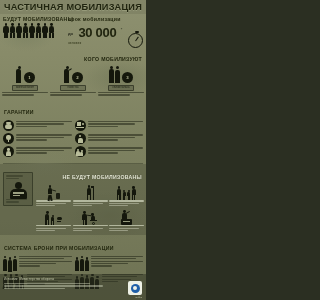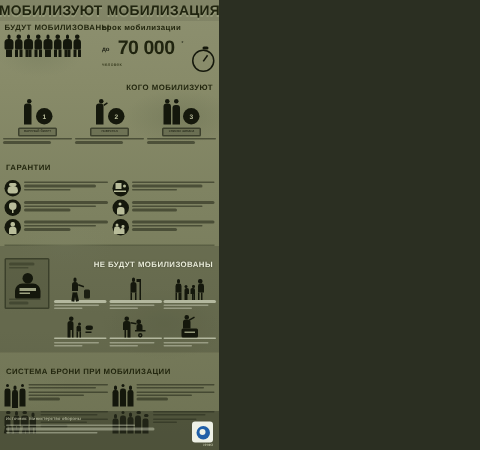--- a/index.html
+++ b/index.html
@@ -129,21 +129,21 @@
   .logo-cap{position:absolute;right:4px;bottom:2px;font-size:2.2px;color:#cfd3b6;}
 
   .hr{height:.6px;background:rgba(30,34,20,.35);margin:1px 3px;}
 </style>
 </head>
 <body>
 
 <div id="poster">
 
   <div class="title-bar">
-    <div class="title">МОБИЛИЗУЮТ МОБИЛИЗАЦИЯ</div>
+    <div class="title">ЧАСТИЧНАЯ МОБИЛИЗАЦИЯ</div>
   </div>
 
   <div class="band row1">
     <div class="r1-left">
       <div class="sec-head">БУДУТ МОБИЛИЗОВАНЫ</div>
       <div class="people">
         <span class="person">
             <i class="head"></i>
             <i class="body"></i>
             <i class="legL"></i>
@@ -191,21 +191,21 @@
             <i class="legL"></i>
             <i class="legR"></i>
           </span>
       </div>
     </div>
 
     <div class="r1-right">
       <div class="sec-head" style="text-align:left">срок мобилизации</div>
       <div style="margin-top:1px">
         <span class="prefix">до</span>
-        <span class="bignum">70 000</span>
+        <span class="bignum">30 000</span>
         <span class="sup">*</span>
       </div>
       <div class="unit">человек</div>
     </div>
     <div class="stopwatch"></div>
   </div>
 
   <div class="band">
     <div class="who-head">
       <span class="sec-head">КОГО МОБИЛИЗУЮТ</span>

